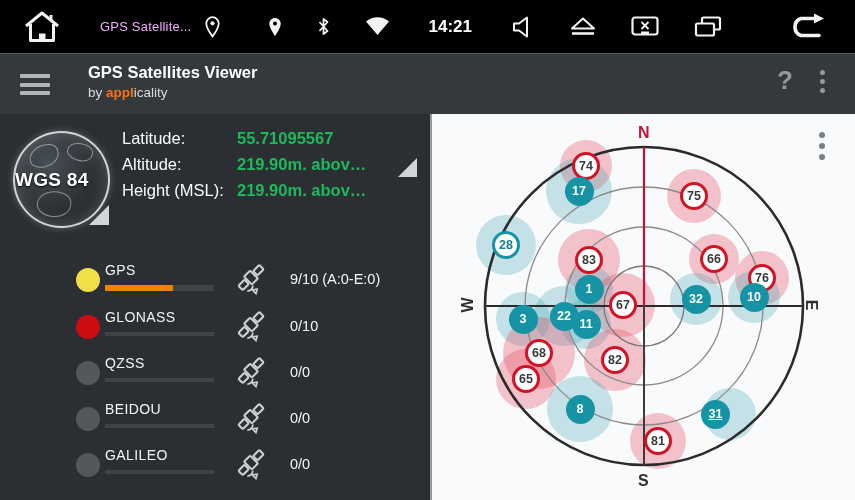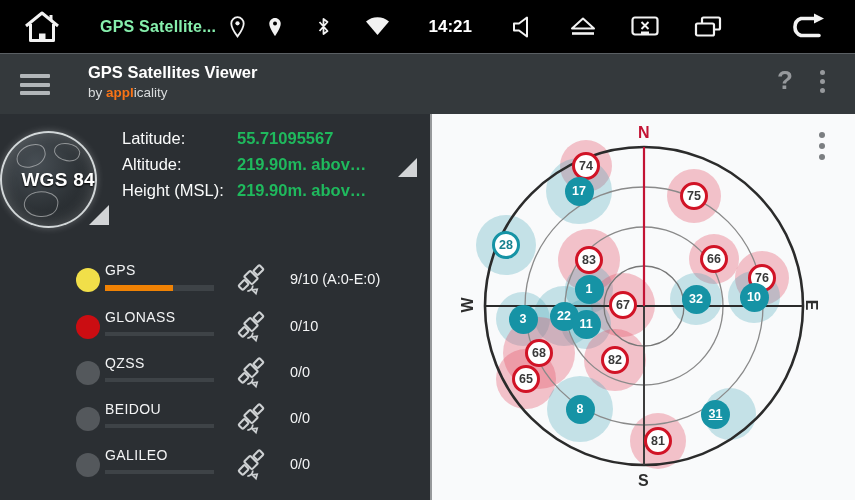--- a/index.html
+++ b/index.html
@@ -3,45 +3,45 @@
 <meta charset="utf-8">
 <style>
   * { margin:0; padding:0; box-sizing:border-box; }
   html,body { width:855px; height:500px; background:#000; overflow:hidden;
     font-family:"Liberation Sans", sans-serif; }
   .screen { position:relative; width:855px; height:500px; background:#2b2f33; }
 
   
   .statusbar { position:absolute; left:0; top:0; width:855px; height:53px; background:#000;
     display:flex; align-items:center; }
-  .sb-title { color:#86efac; font-size:16px; font-weight:bold; margin-left:38px; letter-spacing:.2px; }
+  .sb-title { color:#f0abfc; font-size:13px; font-weight:normal; margin-left:38px; letter-spacing:.2px; }
   .sb-right { position:absolute; right:16px; top:0; height:53px; display:flex; align-items:center; gap:35px; }
   .sb-time { color:#fff; font-size:17px; font-weight:bold; margin:0 4px; }
   .icon { display:flex; align-items:center; justify-content:center; }
 
   
   .appbar { position:absolute; left:0; top:53px; width:855px; height:61px; background:#34393c;
     border-top:1px solid #5a5f63; }
   .hamburger { position:absolute; left:20px; top:20px; width:30px; height:21px; cursor:pointer; }
   .hamburger span { display:block; width:30px; height:4px; background:#b2b6b9; margin-bottom:4.5px; border-radius:1px; }
   .ab-titles { position:absolute; left:88px; top:9px; }
   .ab-title { color:#fff; font-size:16.5px; font-weight:bold; }
   .ab-sub { color:#d8dbdc; font-size:13.5px; margin-top:3px; }
   .ab-sub b { color:#f97316; }
   .ab-help { position:absolute; right:62px; top:11px; color:#96999c; font-size:26px; font-weight:bold; }
   .ab-dots { position:absolute; right:30px; top:16px; display:flex; flex-direction:column; gap:4px; }
   .ab-dots i, .sky-dots i { width:5px; height:5px; border-radius:50%; background:#96999c; }
 
   
   .left-panel { position:absolute; left:0; top:114px; width:430px; height:386px; background:#2b2f33; }
-  .globe { position:absolute; left:0; top:17px; width:97px; height:97px; border-radius:50%;
+  .globe { position:absolute; left:13px; top:17px; width:97px; height:97px; border-radius:50%;
     border:2.5px solid rgba(240,244,246,.85);
     background:radial-gradient(circle at 36% 32%, #474e54 0%, #2c3135 55%, #1f2326 100%);
     box-shadow:0 0 7px rgba(255,255,255,.25), inset 0 0 16px rgba(255,255,255,.22);
-    display:flex; align-items:center; justify-content:flex-end; }
+    display:flex; align-items:center; justify-content:flex-start; }
   .globe-label { color:#fff; font-size:19px; font-weight:bold; text-shadow:0 1px 2px #000; letter-spacing:.3px; }
   .blob { position:absolute; border:1.5px solid rgba(255,255,255,.45); border-radius:60% 40% 55% 45%; }
   .tri { position:absolute; width:0; height:0; border-left:20px solid transparent; border-bottom:20px solid #d2d4d6; }
   .coords { position:absolute; left:122px; top:11px; }
   .coord-row { display:flex; height:26px; align-items:center; }
   .coord-label { width:115px; color:#fafbfb; font-size:16.5px; }
   .coord-value { color:#1fb95d; font-size:16.5px; font-weight:bold; white-space:nowrap; }
 
   .sys-row { position:absolute; left:0; width:430px; height:46px; }
   .sys-dot { position:absolute; left:76px; top:9px; width:24px; height:24px; border-radius:50%; }

